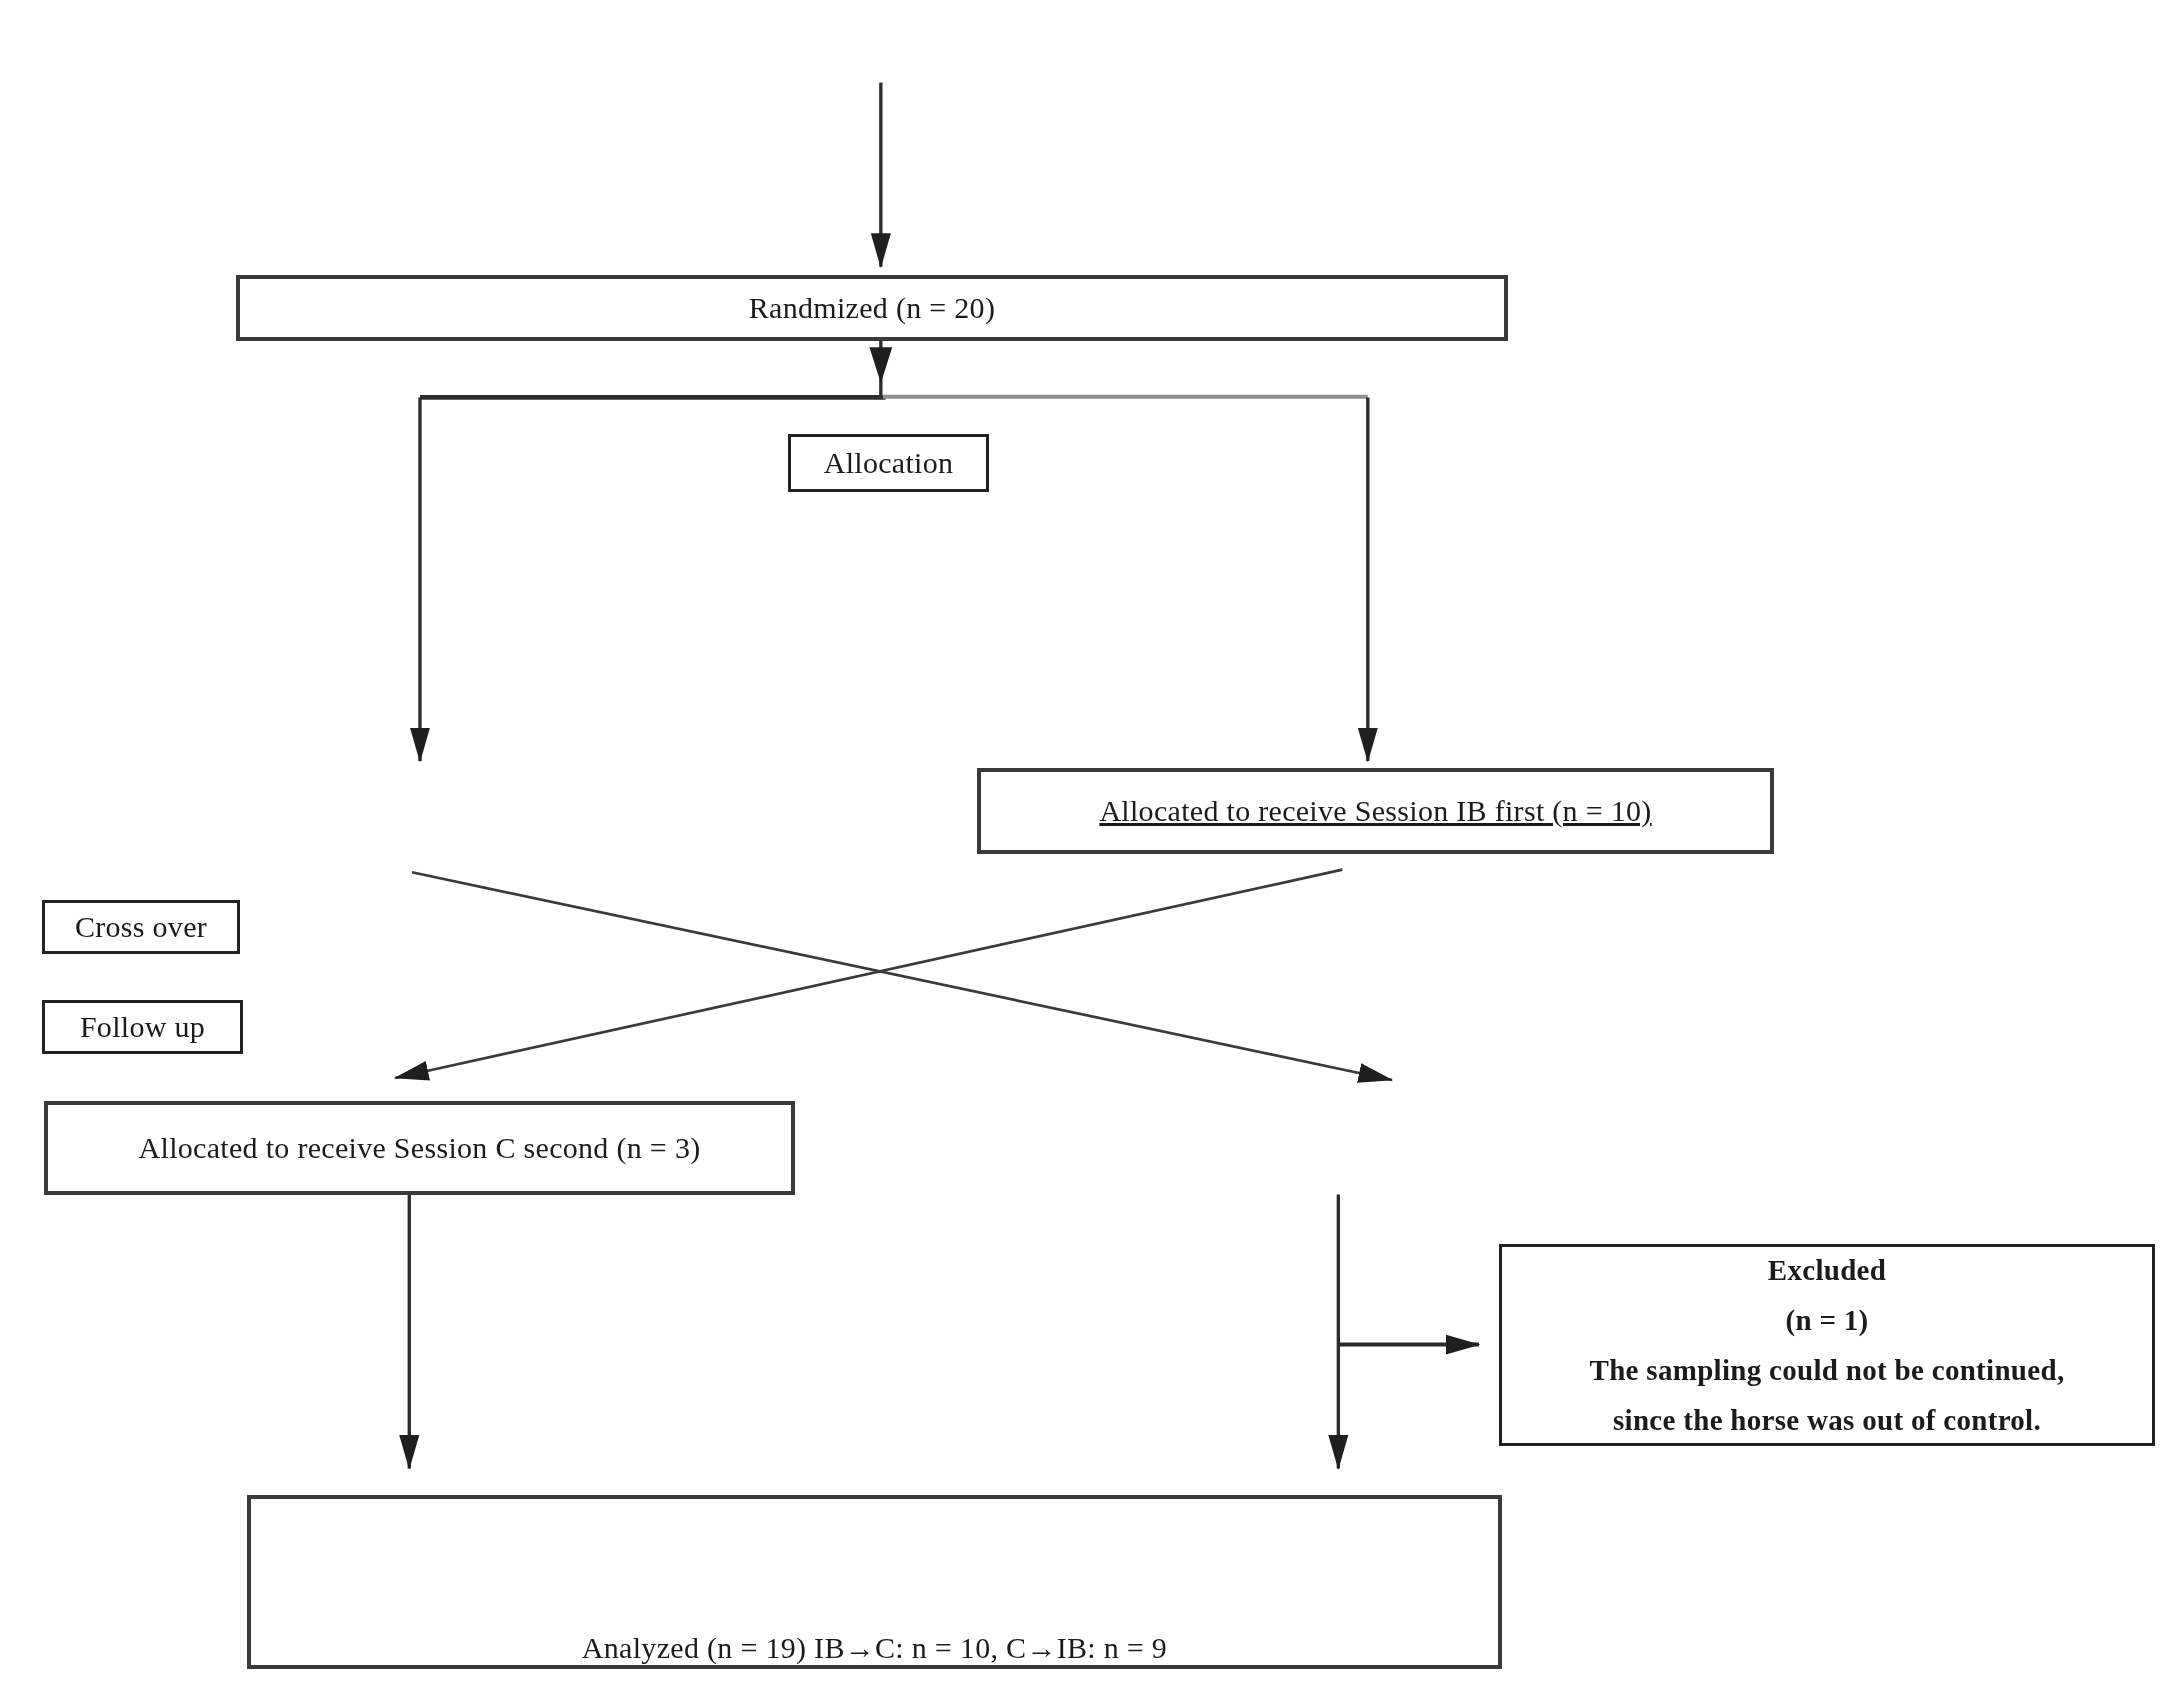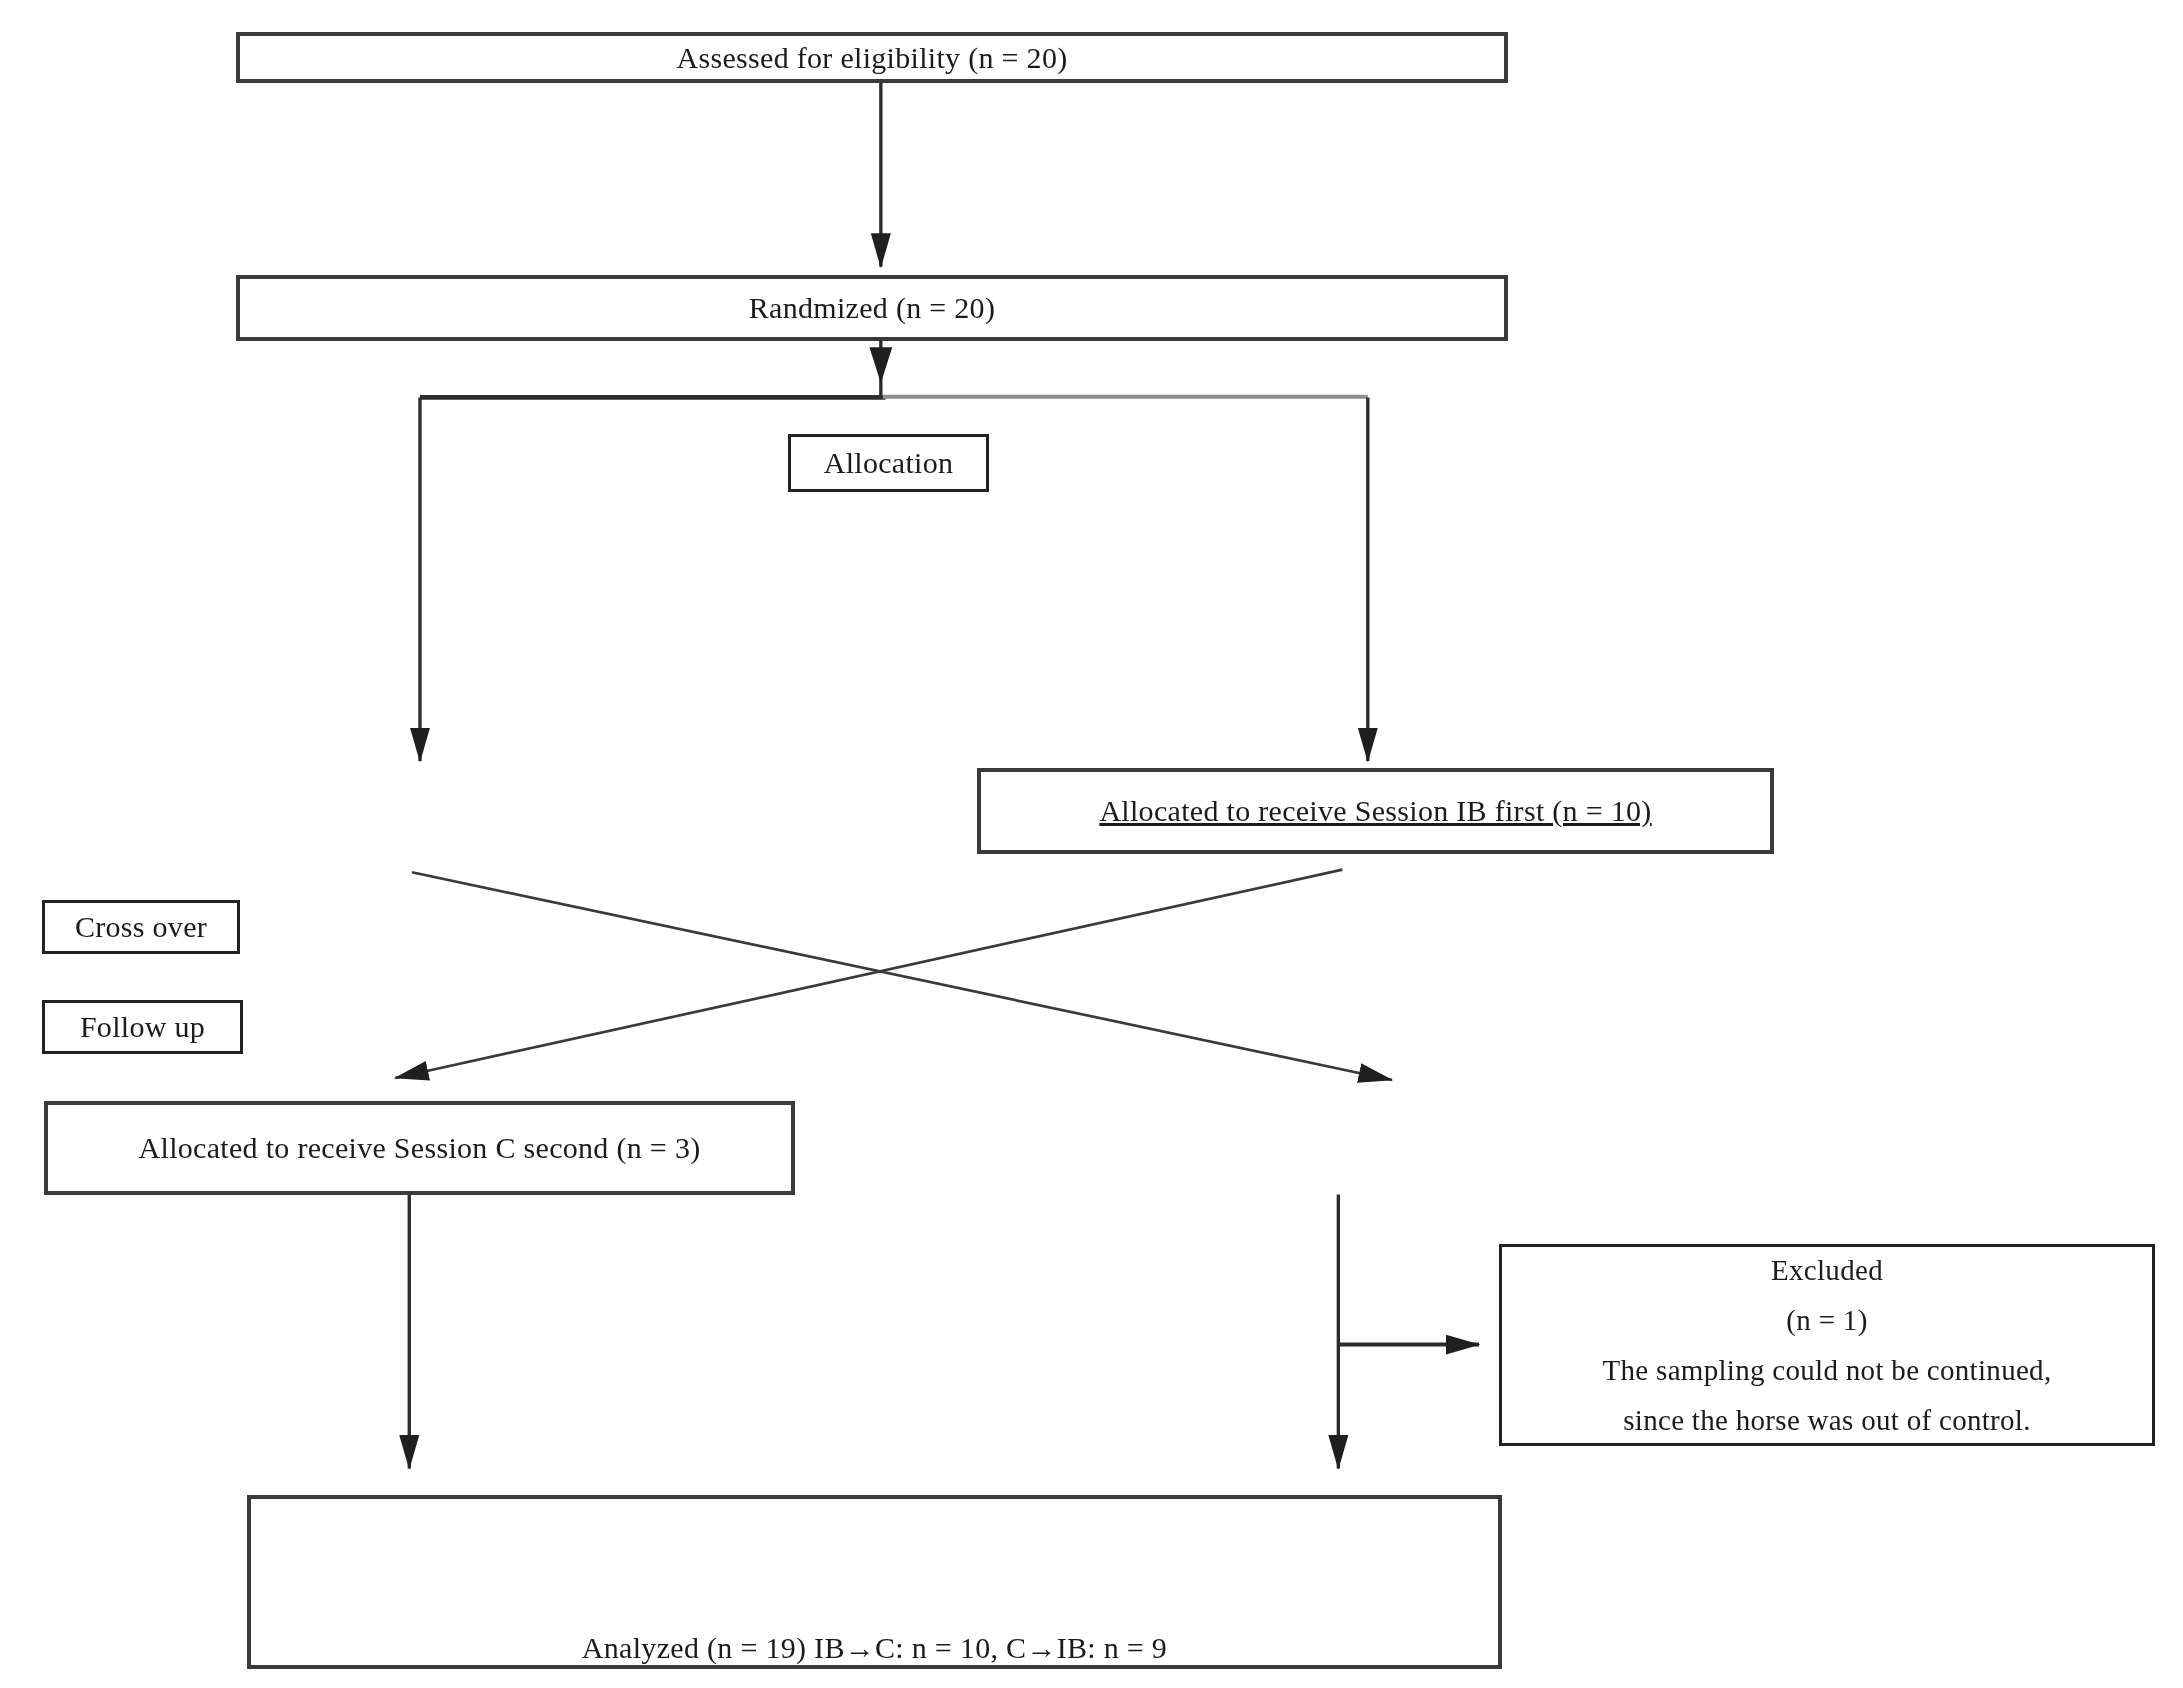--- a/index.html
+++ b/index.html
@@ -40,20 +40,21 @@
     font-size: 30px;
   }
   .box.minor {
     border: 3.3px solid #222222;
     font-size: 30px;
   }
   .box.multiline {
     flex-direction: column;
     justify-content: center;
     font-size: 29px;
+    font-weight: bold;
   }
   .box.multiline .ln {
     line-height: 50px;
     white-space: nowrap;
   }
 </style>
 </head>
 <body>
 
 <div class="canvas">
@@ -78,23 +79,20 @@
 
     <line x1="615" y1="1302" x2="2078" y2="1612" stroke="#3a3a3a" stroke-width="4" marker-end="url(#ah)"></line>
     <line x1="2004" y1="1298" x2="590" y2="1609" stroke="#3a3a3a" stroke-width="4" marker-end="url(#ah)"></line>
 
     <line x1="611" y1="1783" x2="611" y2="2192" stroke="#2b2b2b" stroke-width="5" marker-end="url(#ah)"></line>
     <line x1="1998" y1="1783" x2="1998" y2="2192" stroke="#2b2b2b" stroke-width="5" marker-end="url(#ah)"></line>
 
     <line x1="1998" y1="2007" x2="2208" y2="2007" stroke="#2b2b2b" stroke-width="6" marker-end="url(#ah)"></line>
   </svg>
 
-  <div class="box major" style="left:236px; top:32px; width:1272px; height:51px;">
-    <span>Assessed for eligibility (n = 20)</span>
-  </div>
 
   <div class="box major" style="left:236px; top:275px; width:1272px; height:66px;">
     <span>Randmized (n = 20)</span>
   </div>
 
   <div class="box minor" style="left:788px; top:434px; width:201px; height:58px;">
     <span>Allocation</span>
   </div>
 
 

